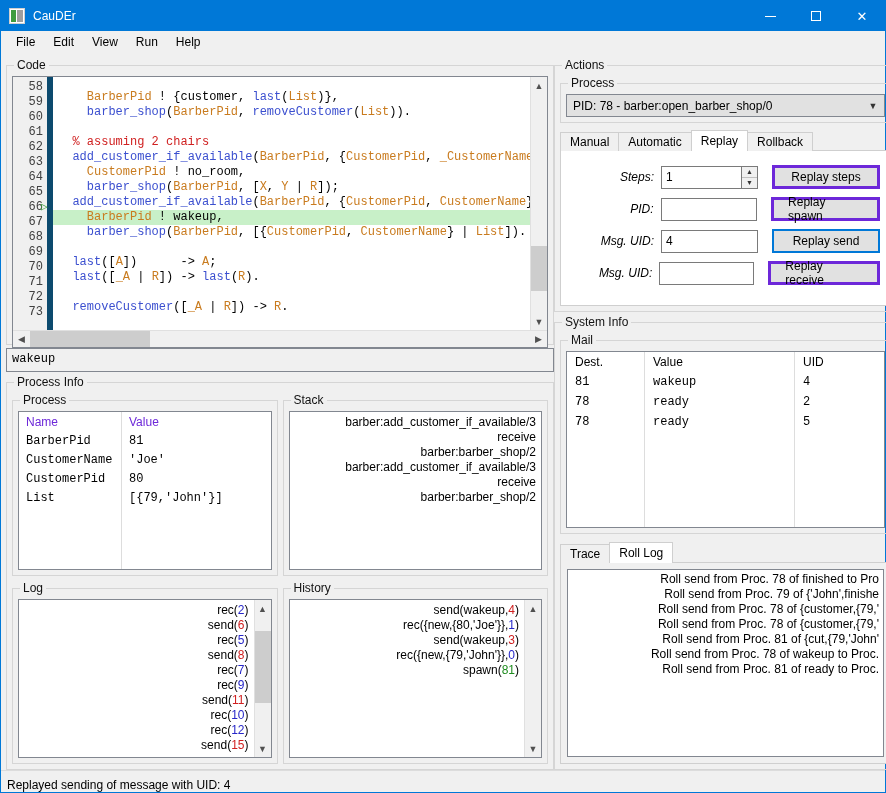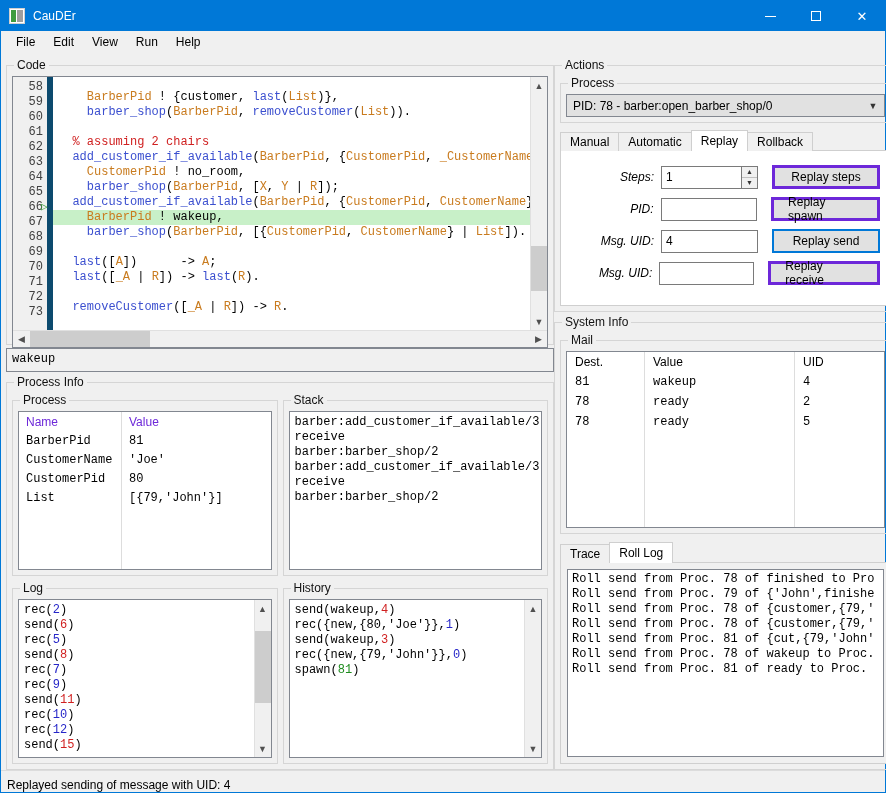--- a/index.html
+++ b/index.html
@@ -138,22 +138,22 @@
 
   
   .pi-gb { flex: 1; display: flex; flex-direction: column; min-height: 0; padding-bottom: 6px; }
   .pi-grid { flex: 1; display: grid; grid-template-columns: 1fr 1fr; grid-template-rows: 1fr 1fr; gap: 5px; min-height: 0; }
   .sub-gb { display: flex; flex-direction: column; min-height: 0; }
   .boxed {
     flex: 1; border: 1px solid #828790; background: #fff; min-height: 0;
     overflow: hidden; position: relative; display: flex;
   }
   .mono {
-    font-family: Liberation Mono, monospace; font-size: 12px;
-    white-space: pre; color: #000; line-height: 15px;
+    font-family: Liberation Sans, sans-serif; font-size: 12px;
+    white-space: pre; color: #000; line-height: 15px; text-align: right;
   }
   .pad6 { padding: 3px 5px; flex: 1; overflow: hidden; }
 
   
   .btable { flex: 1; display: flex; flex-direction: column; }
   .btable-row { display: flex; height: 19px; align-items: center; }
   .bt-head { font-family: "Liberation Sans", sans-serif; font-size: 12px; color: #6d28d9; }
   .bt-c1 { width: 103px; padding-left: 7px; flex: 0 0 103px; border-right: 1px solid #ddd; height: 100%; display:flex; align-items:center;}
   .bt-c2 { flex: 1; padding-left: 7px; display:flex; align-items:center; height:100%;}
   .bt-body { font-family: "Liberation Mono", monospace; font-size: 12px; }

